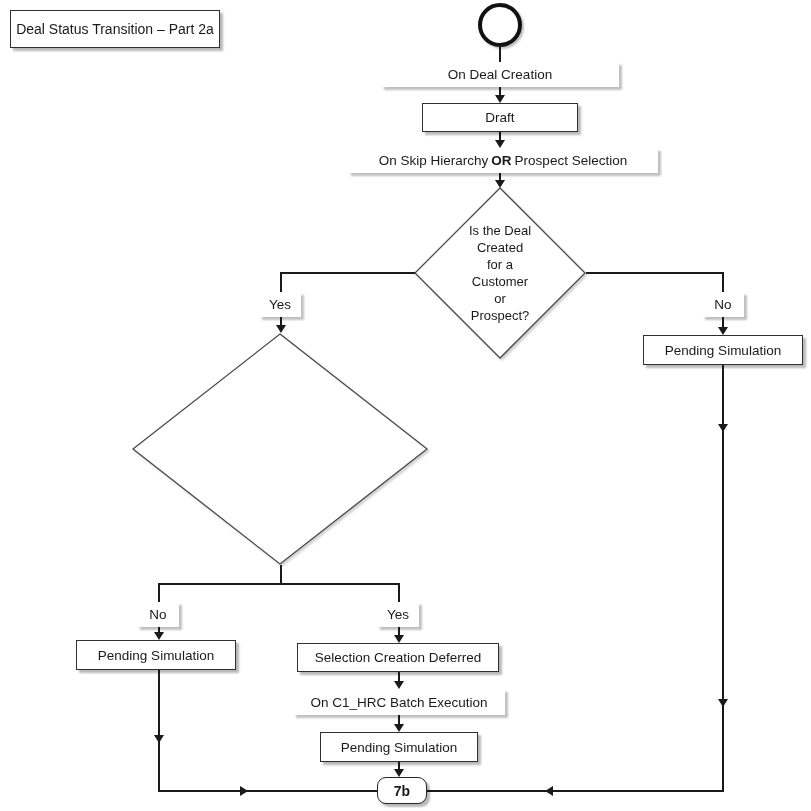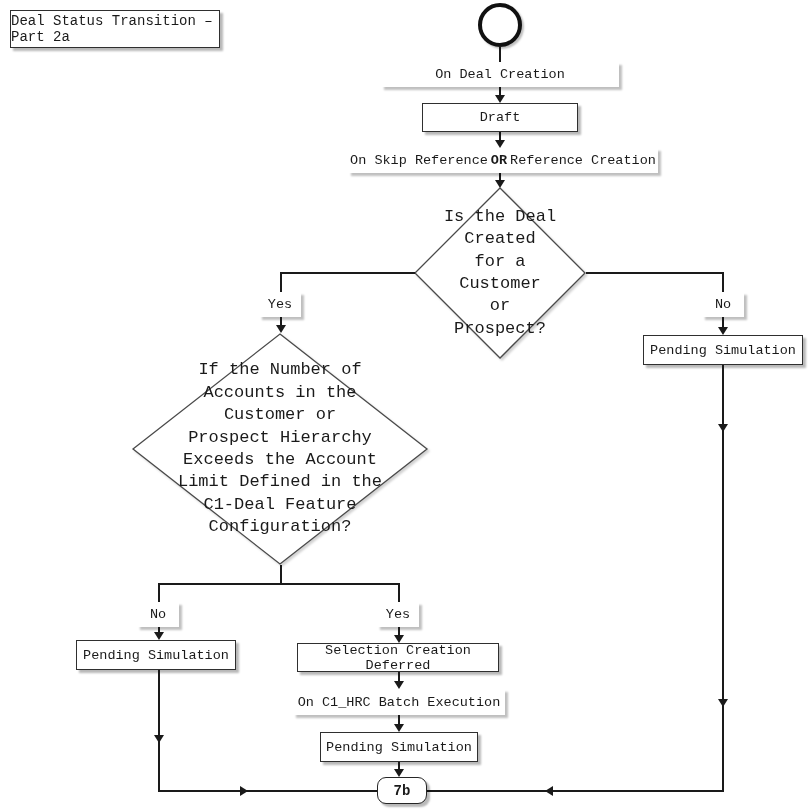--- a/index.html
+++ b/index.html
@@ -7,21 +7,20 @@
   body {
     font-family: "Liberation Sans", "DejaVu Sans", sans-serif;
     color: #1a1a1a;
   }
   .canvas {
     position: relative;
     width: 811px;
     height: 811px;
     background: #ffffff;
     overflow: hidden;
-    font-family: Liberation Mono, monospace;
   }
 
   
   .vline { position: absolute; width: 1.5px; background: #1a1a1a; }
   .hline { position: absolute; height: 1.5px; background: #1a1a1a; }
 
   
   .arr { position: absolute; width: 0; height: 0; }
   .arr.down  { border-left: 5px solid transparent; border-right: 5px solid transparent; border-top: 8px solid #1a1a1a; }
   .arr.right { border-top: 5px solid transparent; border-bottom: 5px solid transparent; border-left: 8px solid #1a1a1a; }
@@ -73,21 +72,21 @@
     border-radius: 50%;
     background: #fff;
     box-shadow: 2px 2px 2px rgba(0,0,0,0.25);
   }
   .diamond-svg { position: absolute; overflow: visible; filter: drop-shadow(2px 2px 1px rgba(0,0,0,0.18)); }
   .diamond-text {
     position: absolute;
     display: flex; align-items: center; justify-content: center;
     text-align: center;
     white-space: pre-line;
-    font-size: 17px;
+    font-size: 13px;
     line-height: 1.32;
     pointer-events: none;
   }
   .bold-or { font-weight: bold; margin: 0 3px; }
 </style>
 </head>
 <body>
 
 <div class="canvas">
 
@@ -107,23 +106,23 @@
 
   <div class="node label-box" style="left:381px; top:62px; width:238px; height:25px;">
     <span>On Deal Creation</span>
   </div>
 
   <div class="node state-box" style="left:422px; top:103px; width:156px; height:29px;">
     <span>Draft</span>
   </div>
 
   <div class="node label-box" style="left:348px; top:148px; width:310px; height:25px;">
-    <span>On Skip Reference</span>
+    <span>On Skip Hierarchy</span>
     <span class="bold-or">OR</span>
-    <span>Reference Creation</span>
+    <span>Prospect Selection</span>
   </div>
 
   <svg class="diamond-svg" style="left:414px; top:187px;" width="172" height="172" viewBox="0 0 172 172">
     <polygon points="86,1 171,86 86,171 1,86" fill="#ffffff" stroke="#4a4a4a" stroke-width="1.3"></polygon>
   </svg>
   <div class="diamond-text" style="left:414px; top:187px; width:172px; height:172px;">Is the Deal
 Created
 for a
 Customer
 or
@@ -151,28 +150,20 @@
 
   <div class="vline" style="left:722px; top:365px; height:425px;"></div>
   <div class="arr down" style="left:718px; top:424px;"></div>
   <div class="arr down" style="left:718px; top:699px;"></div>
   <div class="hline" style="left:427px; top:790px; width:297px;"></div>
   <div class="arr left" style="left:545px; top:786px;"></div>
 
   <svg class="diamond-svg" style="left:132px; top:333px;" width="296" height="232" viewBox="0 0 296 232">
     <polygon points="148,1 295,116 148,231 1,116" fill="#ffffff" stroke="#4a4a4a" stroke-width="1.3"></polygon>
   </svg>
-  <div class="diamond-text" style="left:132px; top:333px; width:296px; height:232px;">If the Number of
-Accounts in the
-Customer or
-Prospect Hierarchy
-Exceeds the Account
-Limit Defined in the
-C1-Deal Feature
-Configuration?</div>
 
   <div class="vline" style="left:280px; top:565px; height:19px;"></div>
   <div class="hline" style="left:158px; top:583px; width:241px;"></div>
 
   <div class="vline" style="left:158px; top:583px; height:19px;"></div>
   <div class="node small-label" style="left:137px; top:602px; width:42px; height:25px;">
     <span>No</span>
   </div>
   <div class="vline" style="left:158px; top:627px; height:6px;"></div>
   <div class="arr down" style="left:154px; top:632px;"></div>

